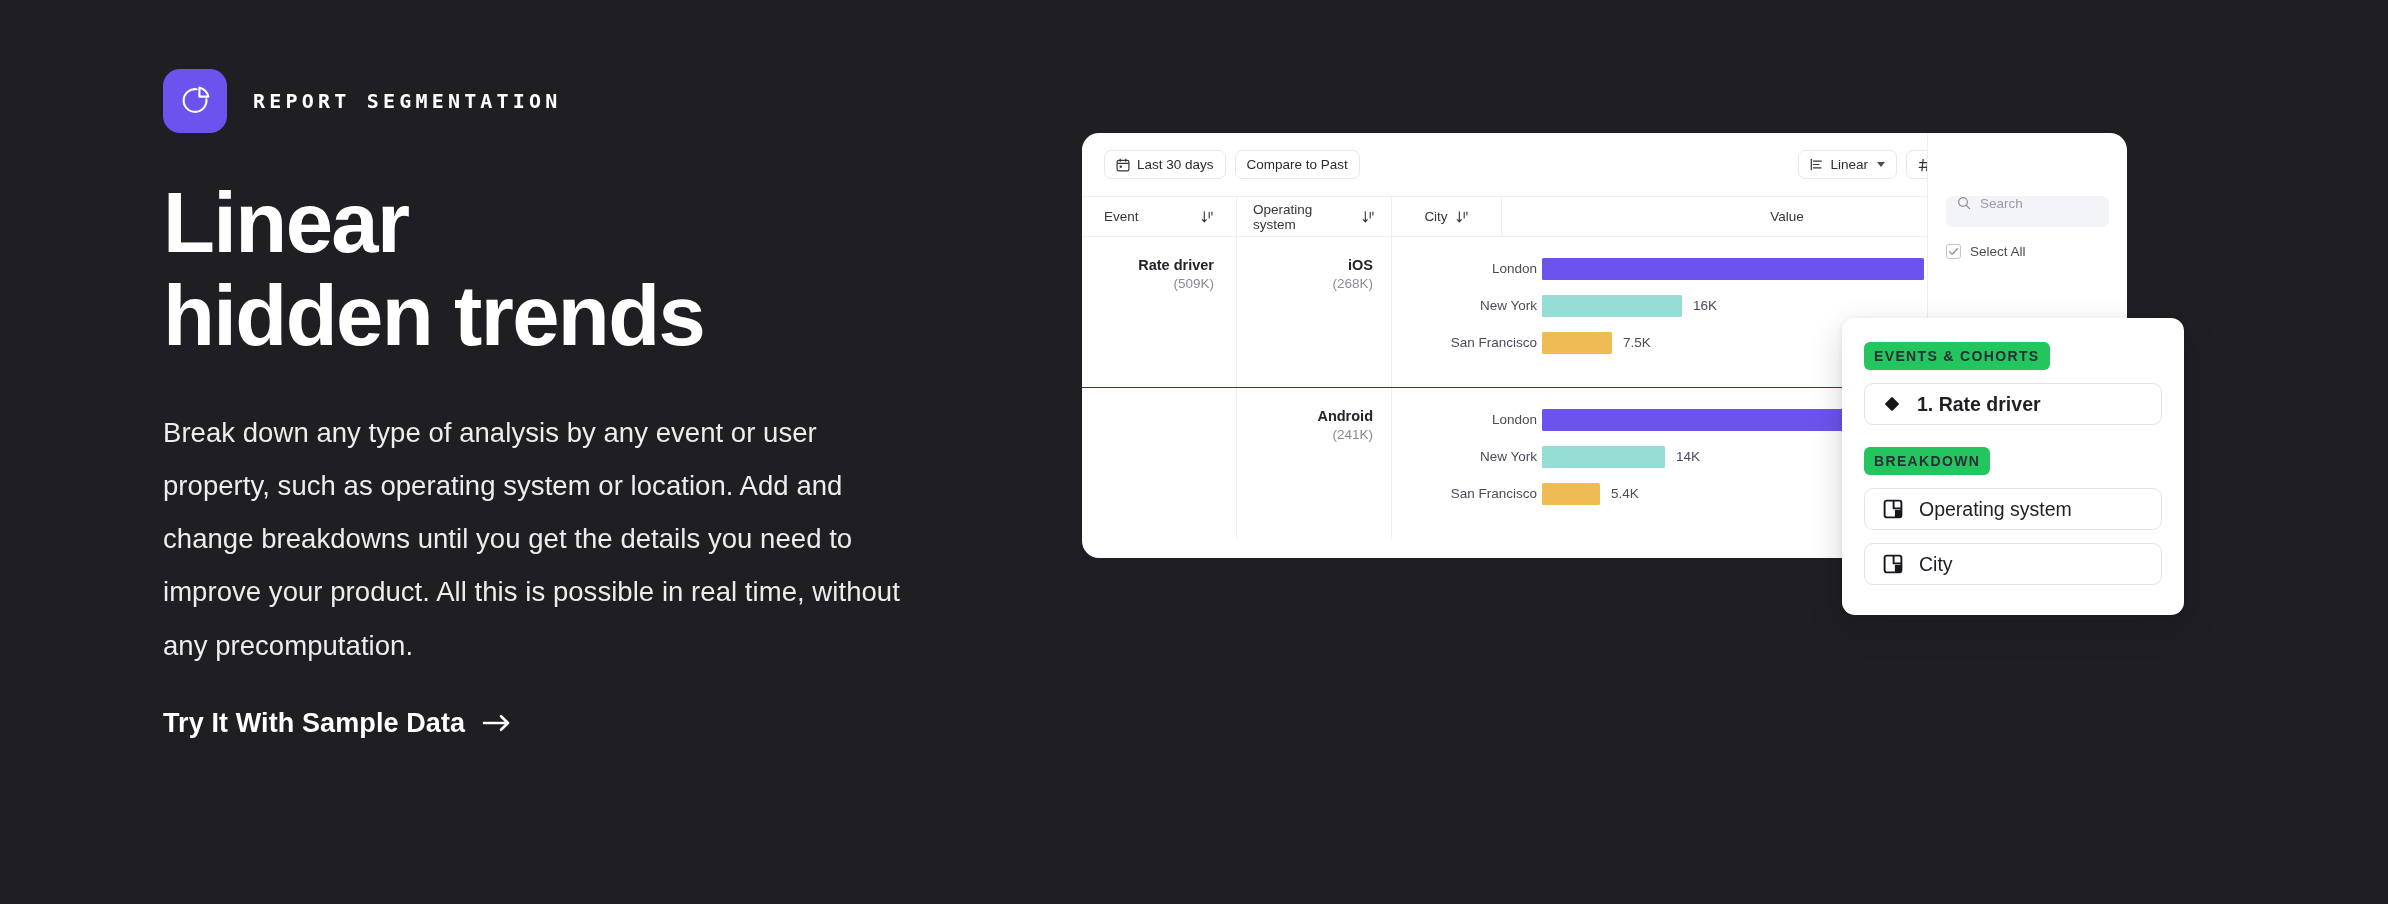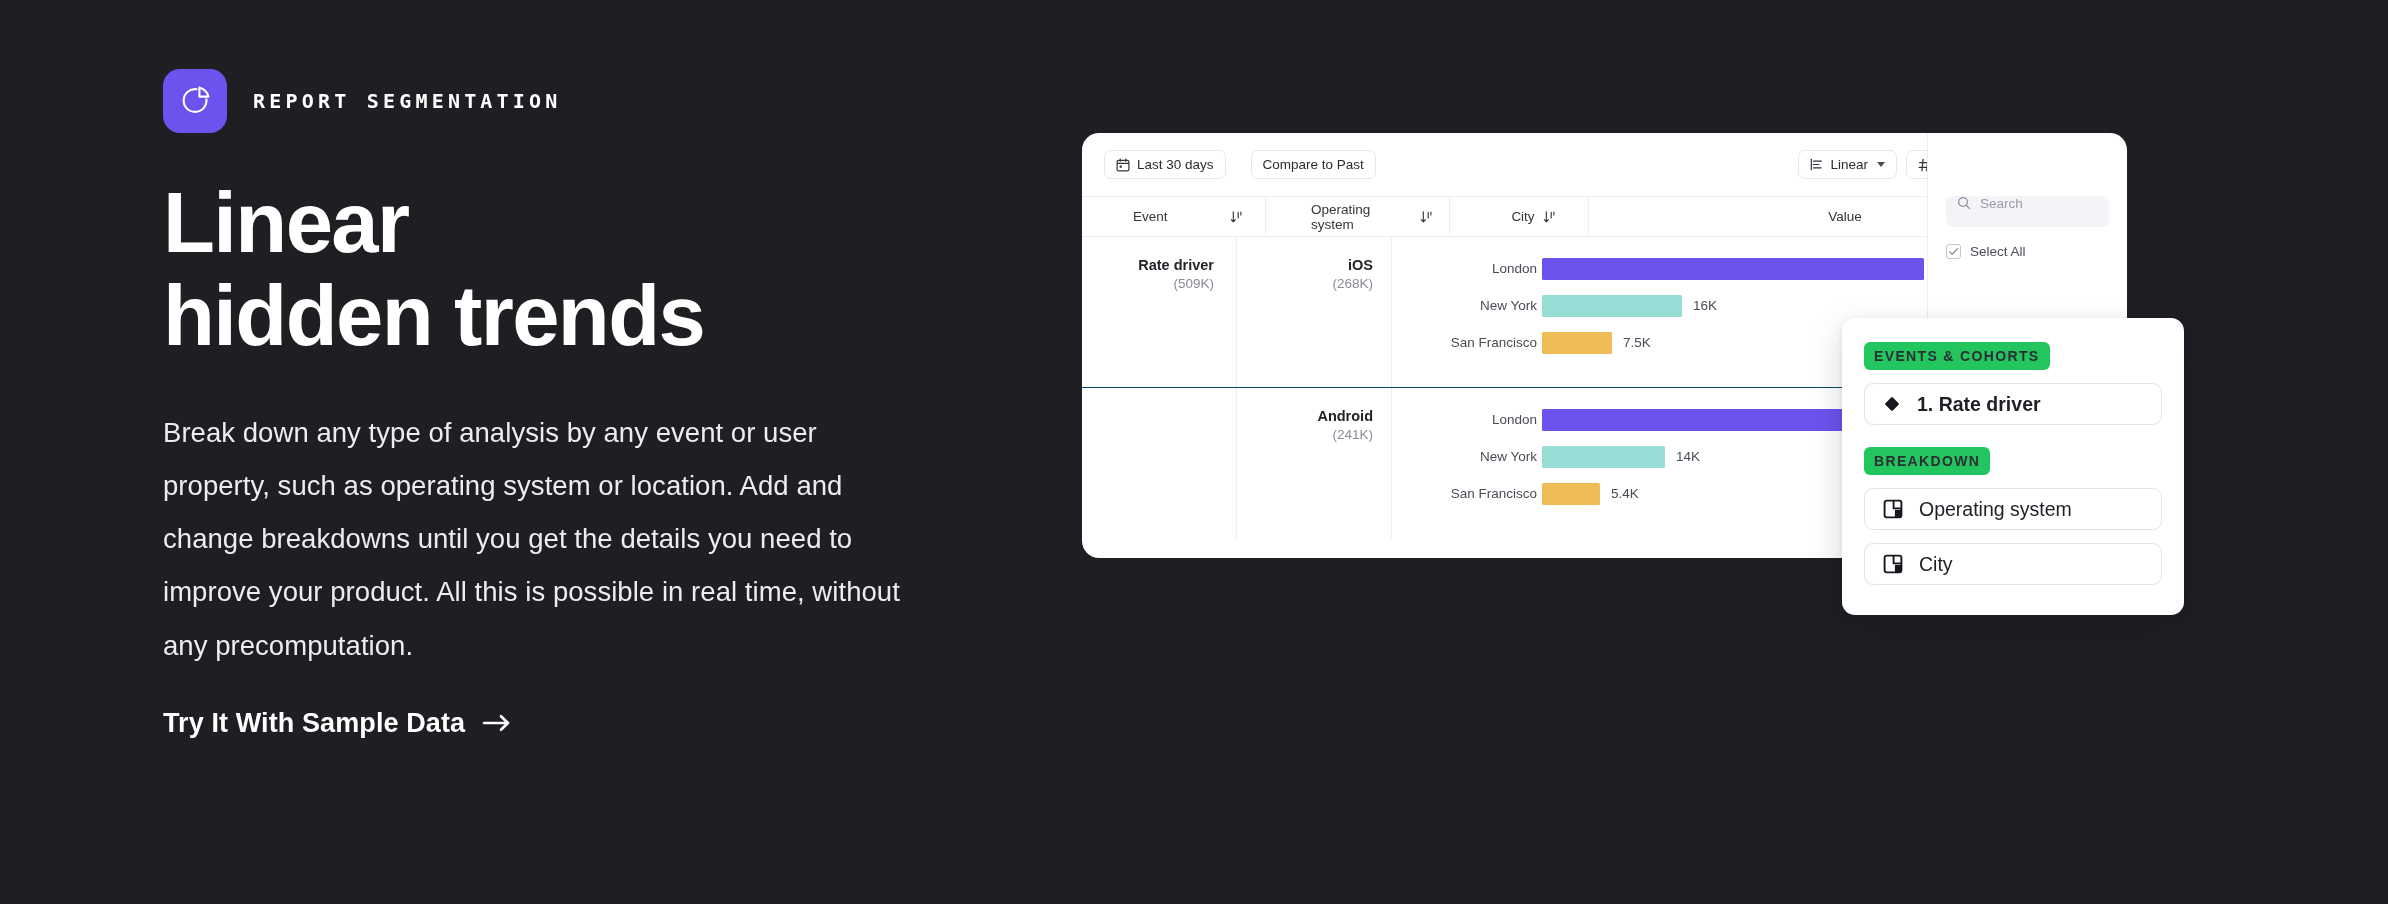--- a/index.html
+++ b/index.html
@@ -109,21 +109,21 @@
     overflow: hidden;
   }
 
   
   .toolbar {
     height: 63px;
     display: flex;
     align-items: center;
     padding: 0 20px 0 22px;
   }
-  .tb-left { display: flex; align-items: center; gap: 25px; text-align: right; }
+  .tb-left { display: flex; align-items: center; gap: 9px; text-align: right; }
   .tb-right { display: flex; align-items: center; gap: 9px; margin-left: auto; }
 
   .tb-btn {
     display: flex;
     align-items: center;
     gap: 7px;
     height: 29px;
     padding: 0 11px;
     border: 1px solid #E6E7EB;
     border-radius: 7px;
@@ -151,21 +151,20 @@
     border-bottom: 1px solid #EDEEF2;
   }
   .th {
     display: flex;
     align-items: center;
     justify-content: center;
     gap: 9px;
     font-size: 13.5px;
     color: #34343C;
     border-right: 1px solid #EDEEF2;
-    margin-left: 29px;
   }
   .th.c-event { width: 155px; justify-content: space-between; padding: 0 22px 0 22px; }
   .th.c-os    { width: 155px; justify-content: space-between; padding: 0 16px; }
   .th.c-city  { width: 110px; justify-content: center; gap: 8px; }
   .th.c-value { flex: 1; justify-content: center; border-right: none; }
 
   .trow {
     display: flex;
     border-bottom: 1px solid #0c4a6e;
     min-height: 151px;

